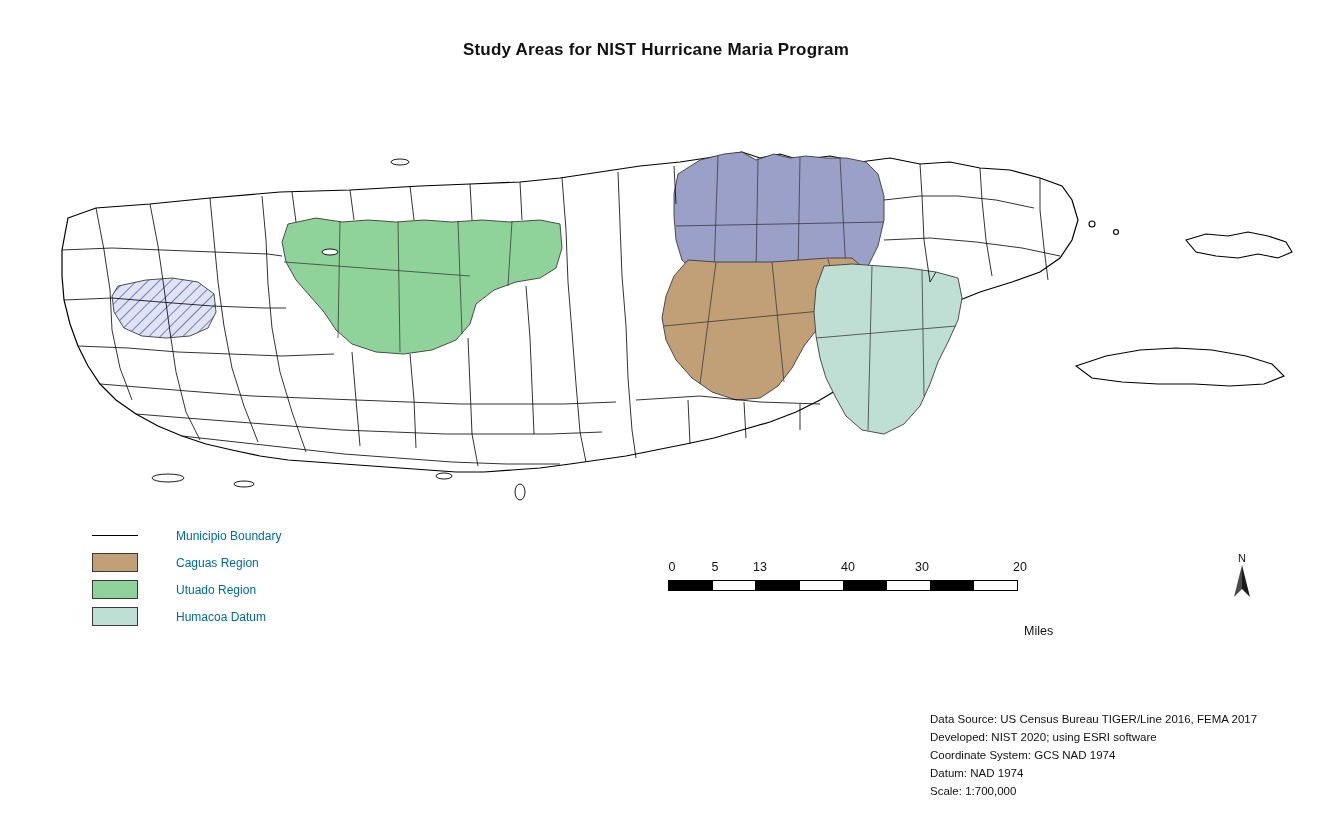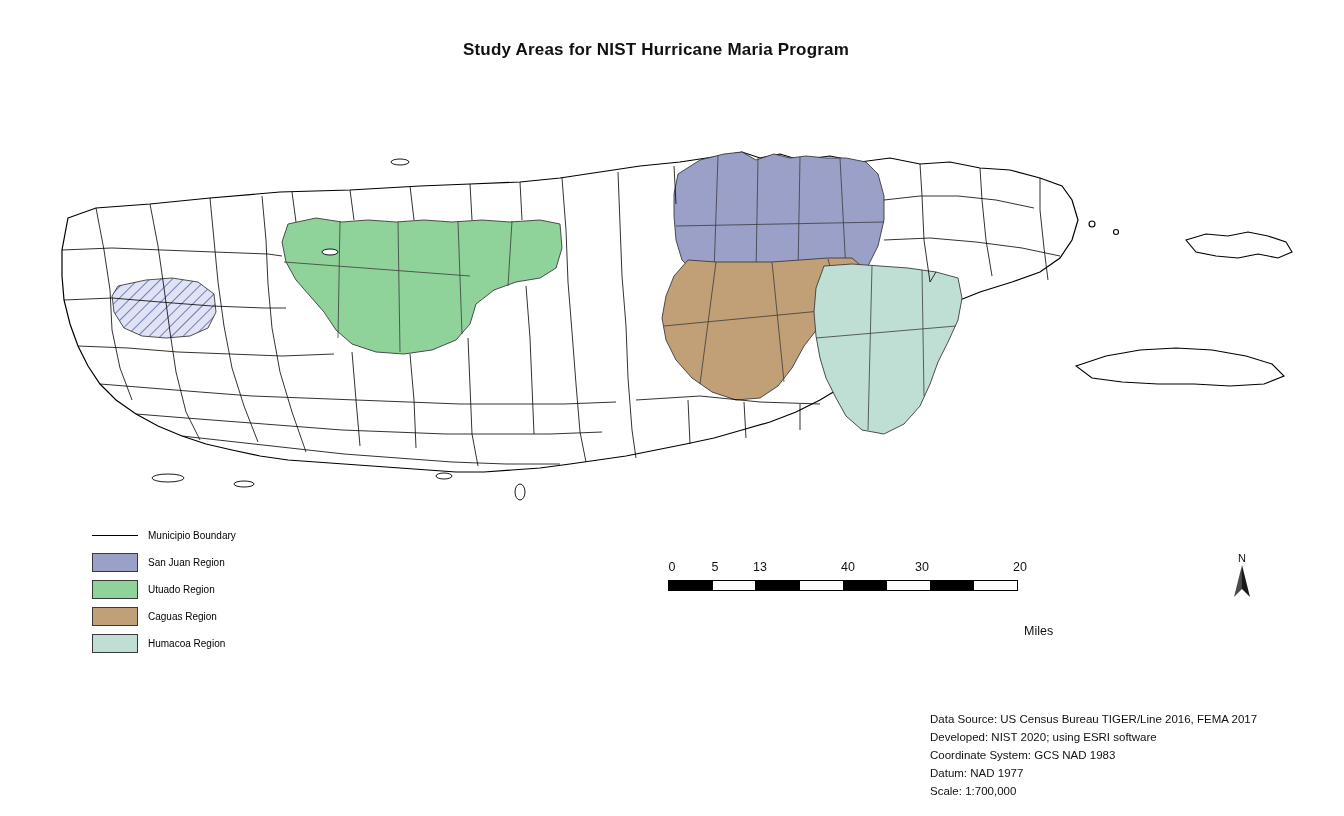--- a/index.html
+++ b/index.html
@@ -59,23 +59,24 @@
     flex: 0 0 auto;
     display: flex;
     align-items: center;
   }
   .legend-line {
     width: 46px;
     height: 0;
     border-top: 1px solid #000000;
   }
   .legend-label {
-    font-size: 10px;
-    color: #000000;
+    font-size: 12px;
+    color: #0369a1;
     white-space: nowrap;
+    margin-left: 28px;
   }
   #scalebar {
     position: absolute;
     left: 668px;
     top: 560px;
     width: 400px;
   }
   .sb-numbers {
     position: relative;
     height: 18px;
@@ -249,34 +250,30 @@
 </svg>
 
 <div id="legend">
   <div class="legend-row">
     <span class="legend-line-wrap">
         <span class="legend-line"></span>
       </span>
     <span class="legend-label">Municipio Boundary</span>
   </div>
   <div class="legend-row">
-    <span class="legend-swatch" style="background:#9aa0c8"></span>
-    <span class="legend-label">San Juan Region</span>
+    <span class="legend-swatch" style="background:#c2a077"></span>
+    <span class="legend-label">Caguas Region</span>
   </div>
   <div class="legend-row">
     <span class="legend-swatch" style="background:#8fd39a"></span>
     <span class="legend-label">Utuado Region</span>
   </div>
   <div class="legend-row">
-    <span class="legend-swatch" style="background:#c2a077"></span>
-    <span class="legend-label">Caguas Region</span>
-  </div>
-  <div class="legend-row">
     <span class="legend-swatch" style="background:#bfdfd4"></span>
-    <span class="legend-label">Humacoa Region</span>
+    <span class="legend-label">Humacoa Datum</span>
   </div>
 </div>
 
 <div id="scalebar">
   <div class="sb-numbers">
     <span class="sb-num" style="left:4px">0</span>
     <span class="sb-num" style="left:47px">5</span>
     <span class="sb-num" style="left:92px">13</span>
     <span class="sb-num" style="left:180px">40</span>
     <span class="sb-num" style="left:254px">30</span>
@@ -299,16 +296,16 @@
   <div class="n-letter">N</div>
   <svg width="28" height="34" viewBox="0 0 28 34">
     <polygon points="14,1 22,33 14,25" fill="#1a1a1a"></polygon>
     <polygon points="14,1 6,33 14,25" fill="#4a4a4a"></polygon>
   </svg>
 </div>
 
 <div id="credits">
   <div>Data Source: US Census Bureau TIGER/Line 2016, FEMA 2017</div>
   <div>Developed: NIST 2020; using ESRI software</div>
-  <div>Coordinate System: GCS NAD 1983</div>
-  <div>Datum: NAD 1977</div>
+  <div>Coordinate System: GCS NAD 1974</div>
+  <div>Datum: NAD 1974</div>
   <div>Scale: 1:700,000</div>
 </div>
 
 </body></html>

